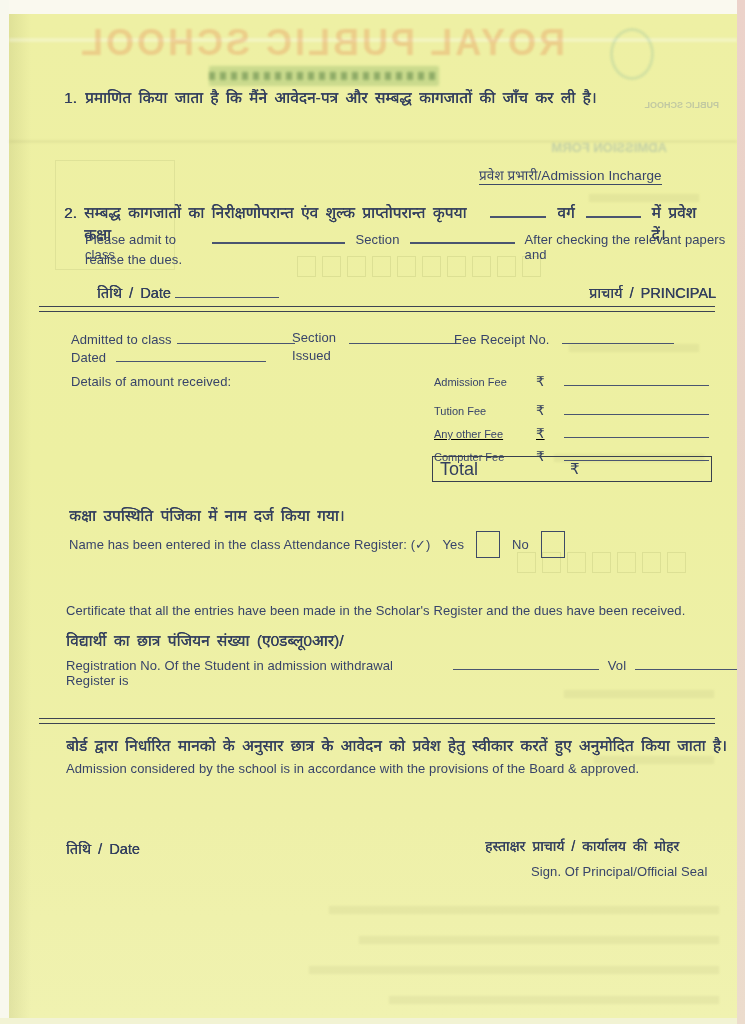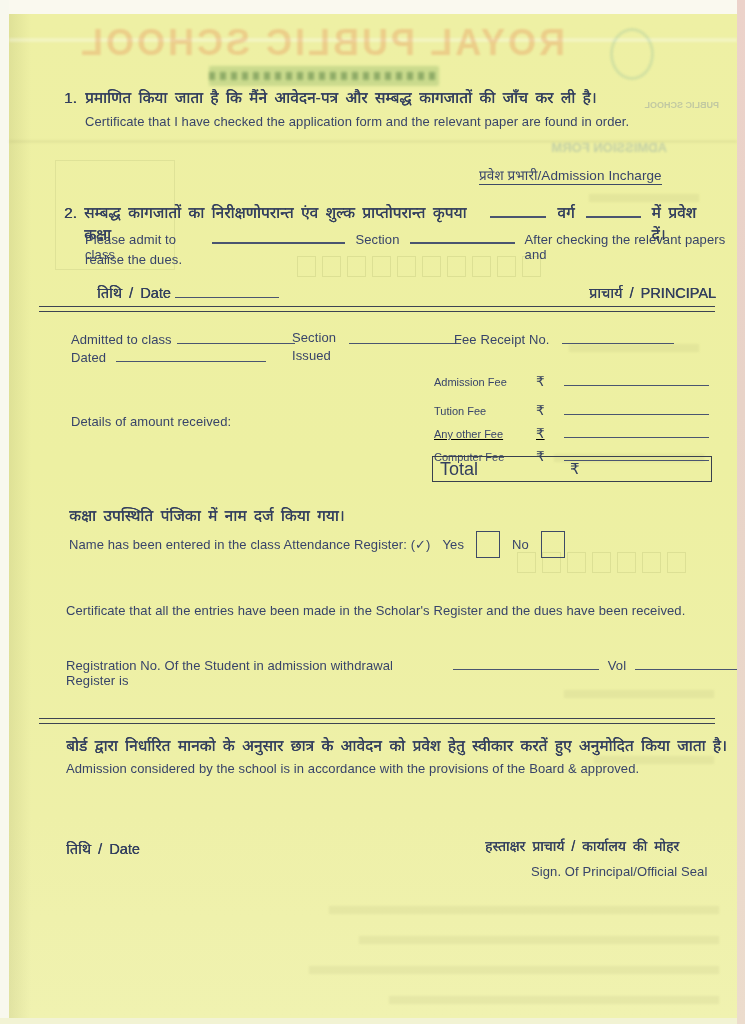--- a/index.html
+++ b/index.html
@@ -106,21 +106,20 @@
   <div class="bleed bleed-bar" style="left:585px;top:742px;width:120px;"></div>
   <div class="bleed bleed-bar" style="left:320px;top:892px;width:390px;"></div>
   <div class="bleed bleed-bar" style="left:350px;top:922px;width:360px;"></div>
   <div class="bleed bleed-bar" style="left:300px;top:952px;width:410px;"></div>
   <div class="bleed bleed-bar" style="left:380px;top:982px;width:330px;"></div>
 
   <div class="abs row" style="left:55px;top:72px;gap:8px;">
     <span class="hi">1.</span>
     <span class="hi">प्रमाणित किया जाता है कि मैंने आवेदन-पत्र और सम्बद्ध कागजातों की जाँच कर ली है।</span>
   </div>
-  <div class="abs en" style="left:76px;top:100px;">Certificate that I have checked the application form and the relevant paper are found in order.</div>
 
   <div class="abs" style="left:470px;top:152px;">
     <span class="en underlined" style="font-size:13.5px;">प्रवेश प्रभारी/Admission Incharge</span>
   </div>
 
   <div class="abs row" style="left:55px;top:187px;gap:7px;width:650px;flex-wrap:nowrap;">
     <span class="hi">2.</span>
     <span class="hi">सम्बद्ध कागजातों का निरीक्षणोपरान्त एंव शुल्क प्राप्तोपरान्त कृपया कक्षा</span>
     <span class="dash" style="width:60px;"></span>
     <span class="hi">वर्ग</span>
@@ -153,21 +152,21 @@
   <div class="abs row" style="left:445px;top:316px;gap:13px;">
     <span class="en">Fee Receipt No.</span>
     <span class="u" style="width:112px;"></span>
   </div>
   <div class="abs row" style="left:62px;top:334px;gap:10px;">
     <span class="en">Dated</span>
     <span class="u" style="width:150px;"></span>
   </div>
   <div class="abs en" style="left:283px;top:334px;">Issued</div>
 
-  <div class="abs en" style="left:62px;top:360px;margin-top:40px;">Details of amount received:</div>
+  <div class="abs en" style="left:62px;top:360px;">Details of amount received:</div>
   <div class="abs" style="left:425px;top:358px;width:282px;">
     <div class="fee-row" style="margin-bottom:7px;">
       <span class="fee-label">Admission Fee</span>
       <span class="fee-cur">₹</span>
       <span class="u" style="width:145px;"></span>
     </div>
     <div class="fee-row" style="margin-bottom:1px;">
       <span class="fee-label">Tution Fee</span>
       <span class="fee-cur">₹</span>
       <span class="u" style="width:145px;"></span>
@@ -192,20 +191,21 @@
   <div class="abs row" style="left:60px;top:517px;gap:12px;align-items:center;">
     <span class="en">Name has been entered in the class Attendance Register: (✓)</span>
     <span class="en">Yes</span>
     <span class="cb"></span>
     <span class="en">No</span>
     <span class="cb"></span>
   </div>
 
   <div class="abs en" style="left:57px;top:589px;">Certificate that all the entries have been made in the Scholar's Register and the dues have been received.</div>
 
+  <div class="abs hi" style="left:57px;top:615px;">विद्यार्थी का छात्र पंजियन संख्या (ए0डब्लू0आर)/</div>
   <div class="abs row" style="left:57px;top:642px;gap:9px;">
     <span class="en">Registration No. Of the Student in admission withdrawal Register is</span>
     <span class="u" style="width:152px;"></span>
     <span class="en">Vol</span>
     <span class="u" style="width:106px;"></span>
   </div>
 
   <div class="dbl" style="left:30px;top:704px;width:676px;"></div>
 
   <div class="abs hi" style="left:57px;top:720px;width:678px;">बोर्ड द्वारा निर्धारित मानको के अनुसार छात्र के आवेदन को प्रवेश हेतु स्वीकार करतें हुए अनुमोदित किया जाता है।</div>

